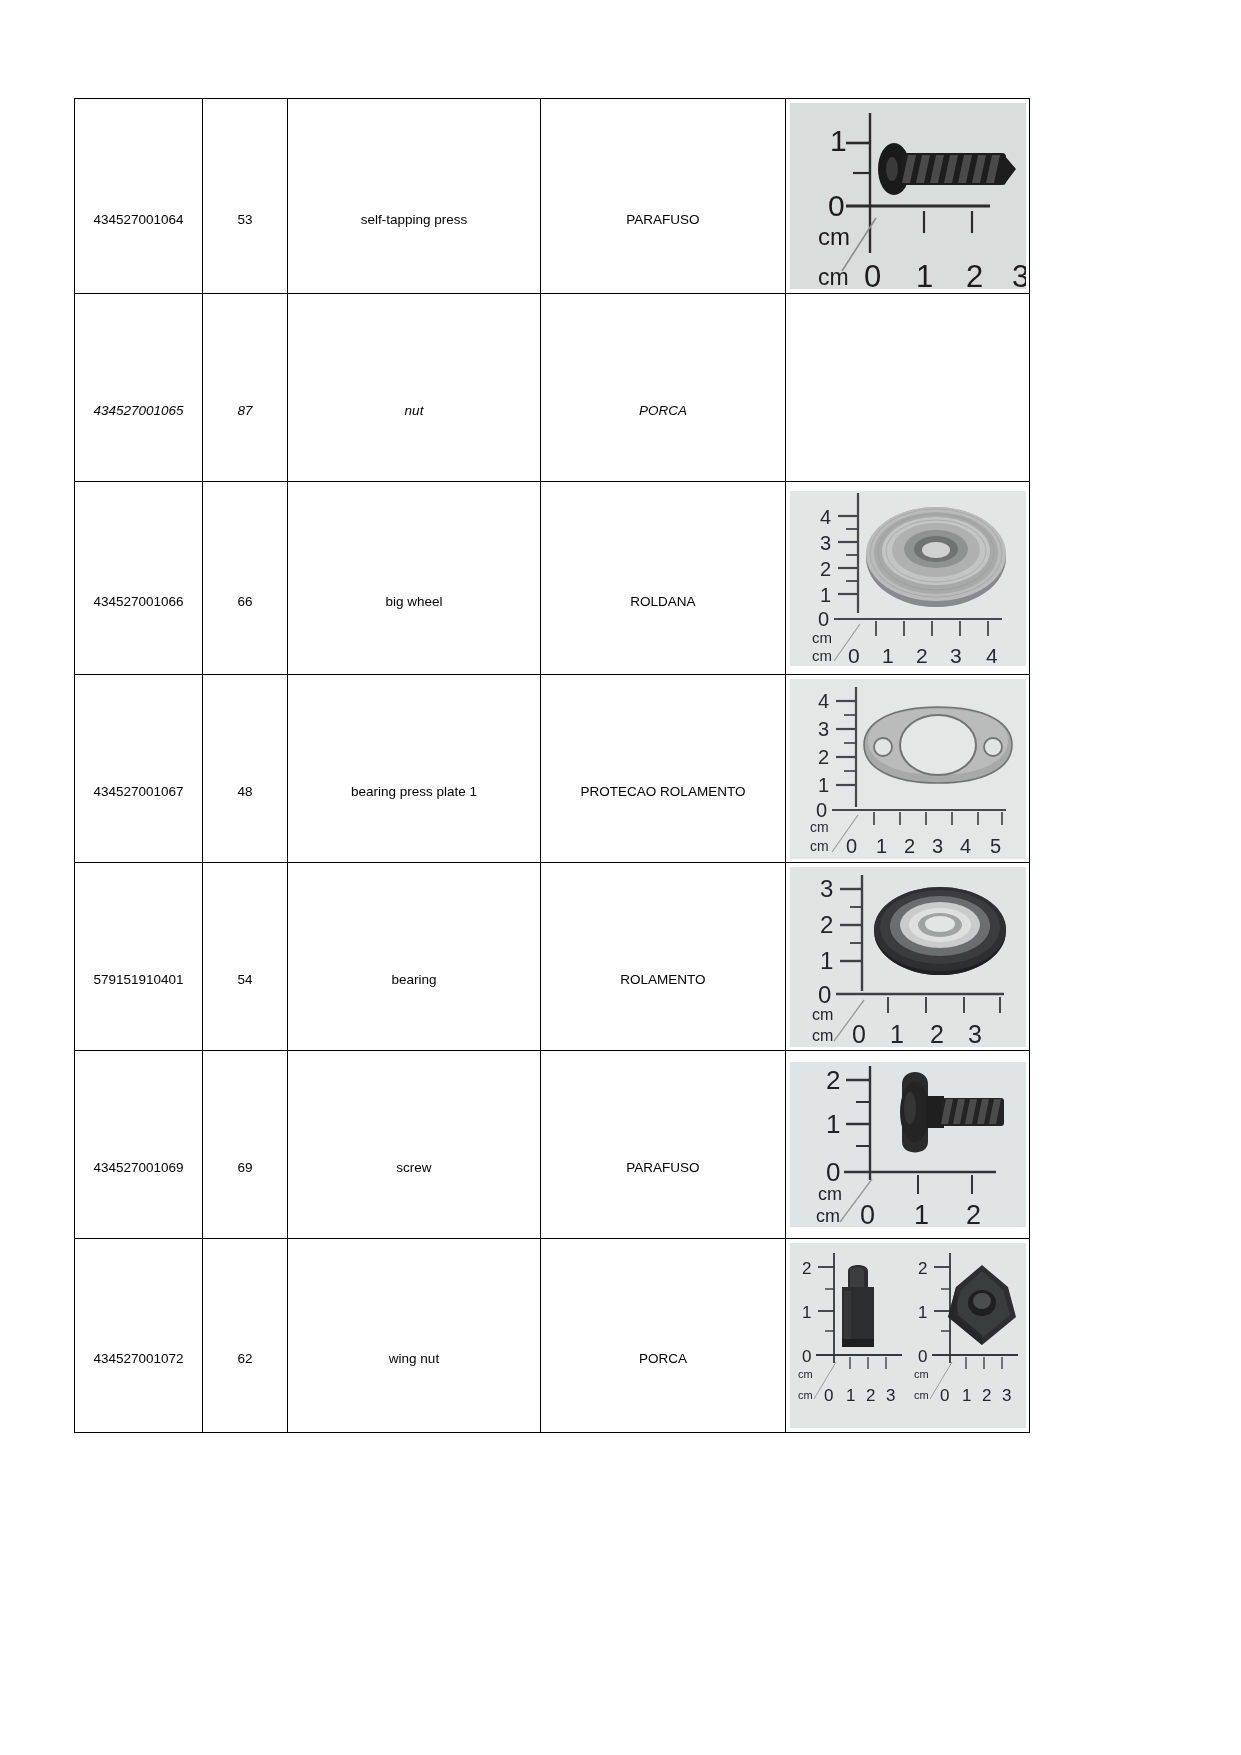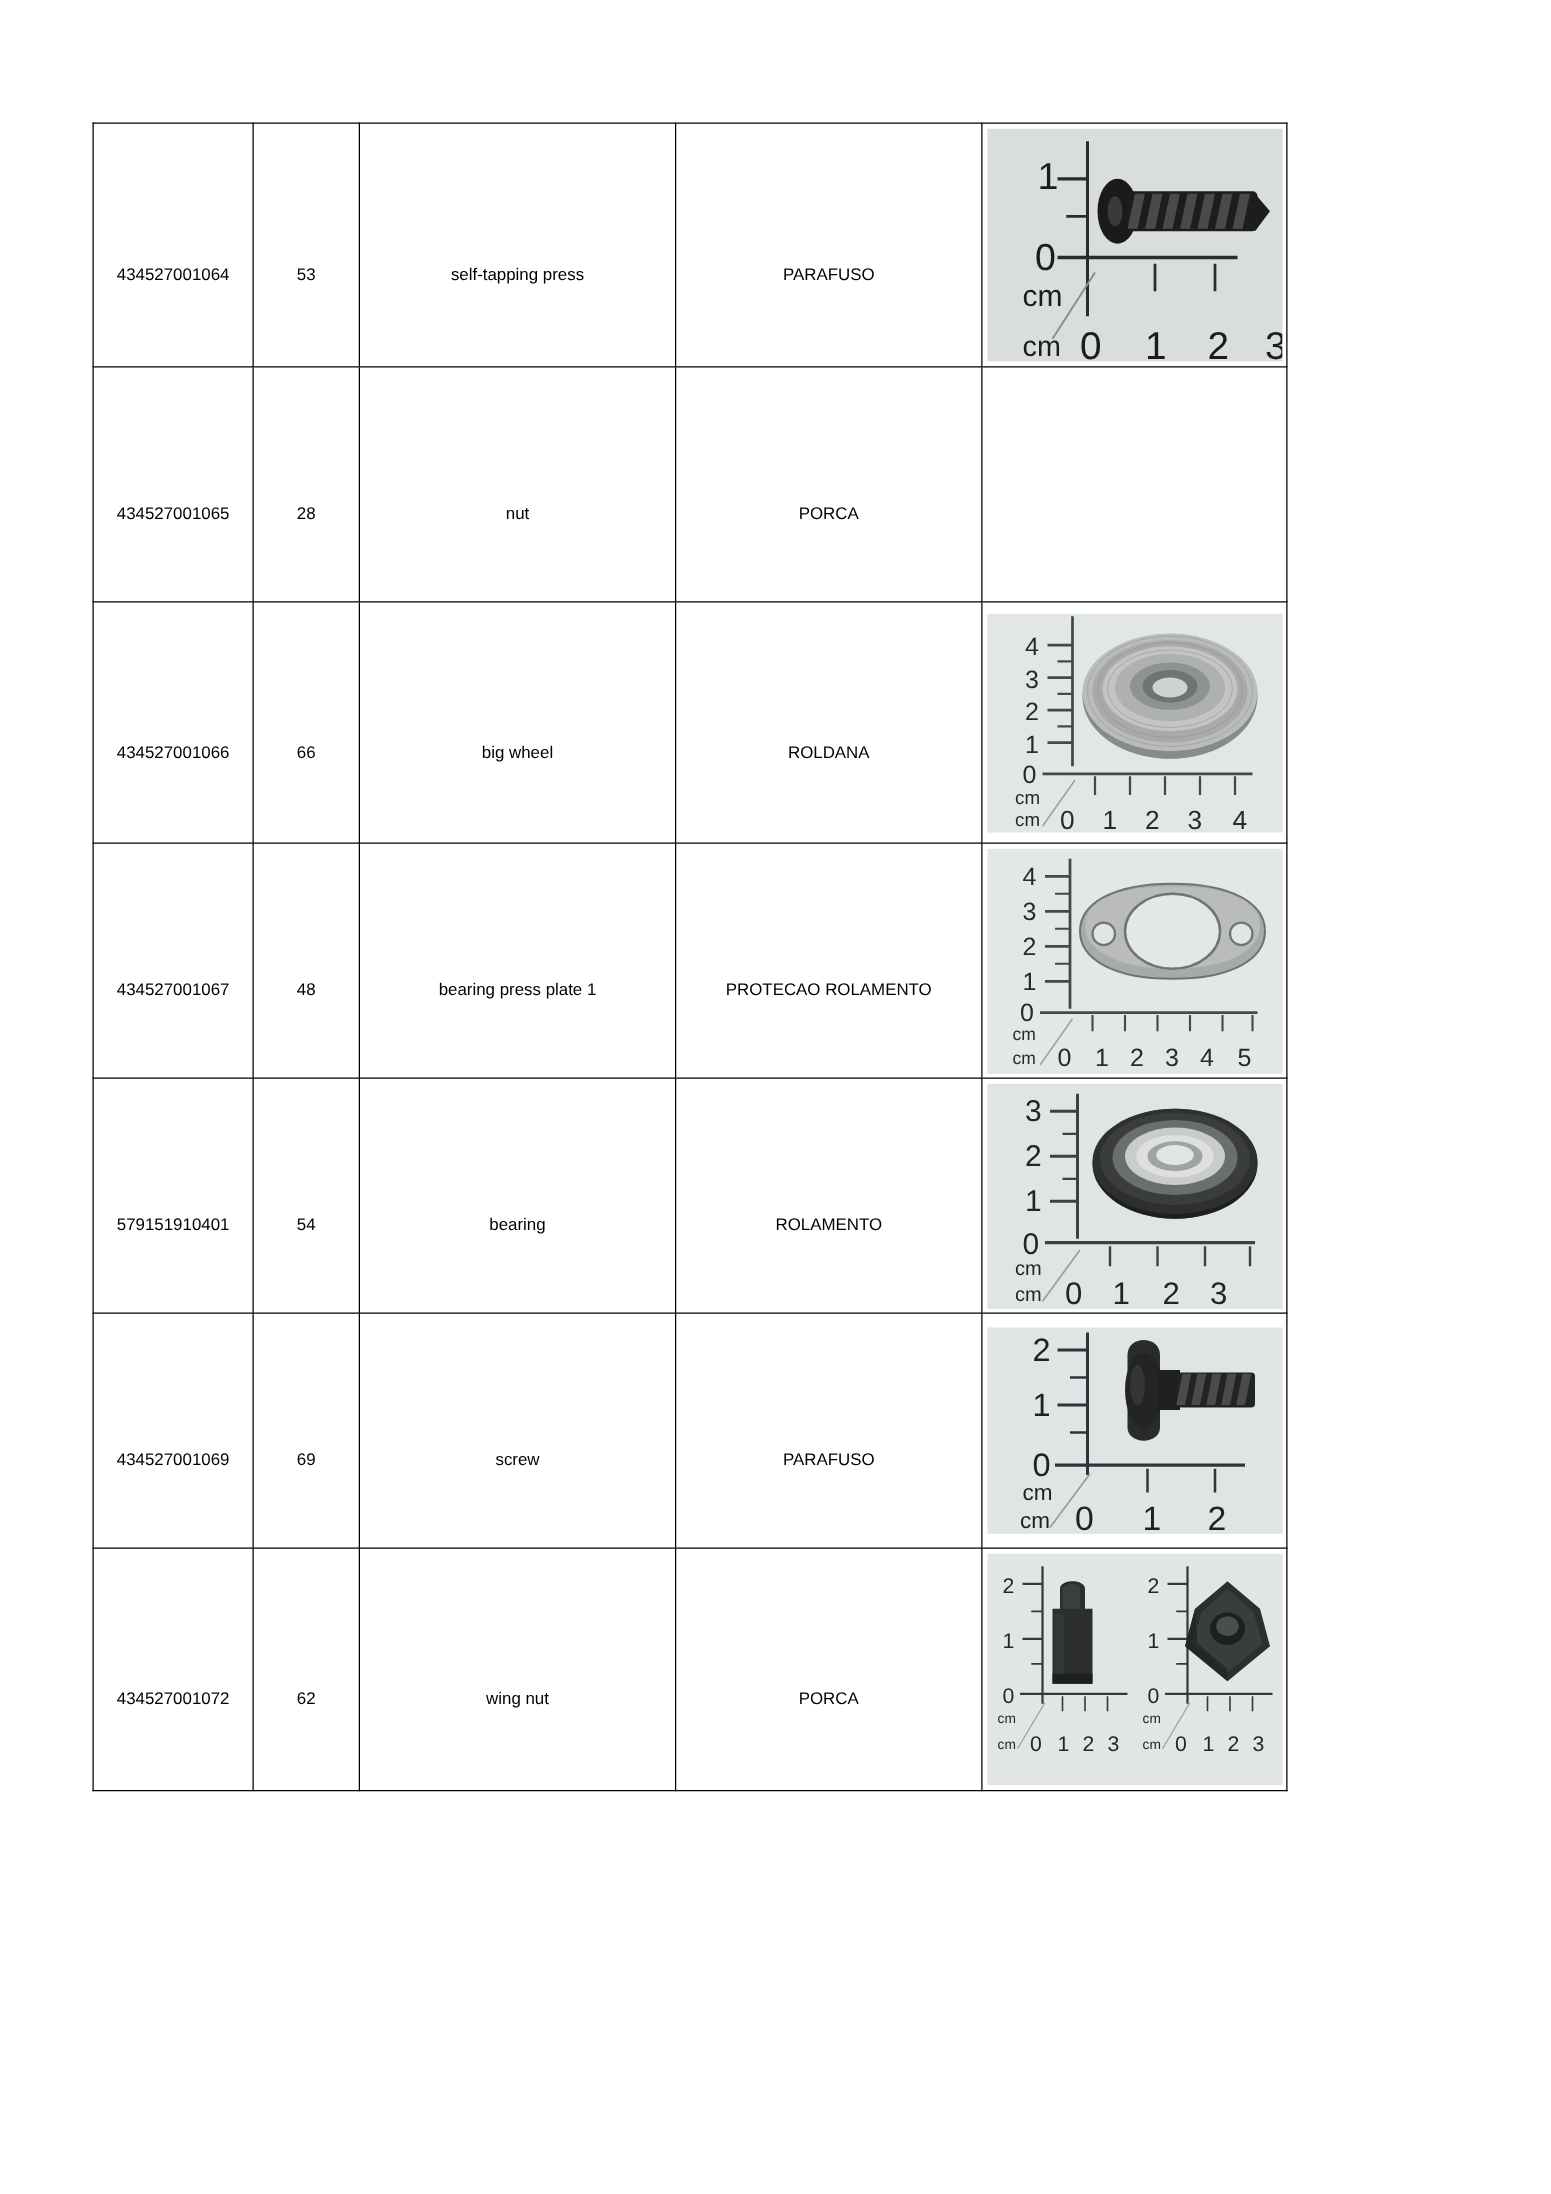--- a/index.html
+++ b/index.html
@@ -38,21 +38,21 @@
     color: #000000;
     padding: 0;
   }
   col.c-partno  { width: 128px; }
   col.c-itemno  { width: 85px;  }
   col.c-en      { width: 253px; }
   col.c-pt      { width: 245px; }
   col.c-photo   { width: 244px; }
 
   tr.row-1  td { height: 194px; }
-  tr.row-2  td { height: 187px; }
+  tr.row-2  td { height: 187px; font-style: italic; }
   tr.row-3  td { height: 192px; }
   tr.row-4  td { height: 187px; }
   tr.row-5  td { height: 187px; }
   tr.row-6  td { height: 187px; }
   tr.row-7  td { height: 193px; }
 
   .cell-text {
     display: block;
     line-height: 1.2;
     margin-top: 48px;
@@ -162,21 +162,21 @@
             </div>
           </div>
         </td>
       </tr>
 
       <tr class="row-2">
         <td>
           <span class="cell-text">434527001065</span>
         </td>
         <td>
-          <span class="cell-text">28</span>
+          <span class="cell-text">87</span>
         </td>
         <td>
           <span class="cell-text">nut</span>
         </td>
         <td>
           <span class="cell-text">PORCA</span>
         </td>
         <td class="photo-cell empty-photo"></td>
       </tr>
 

